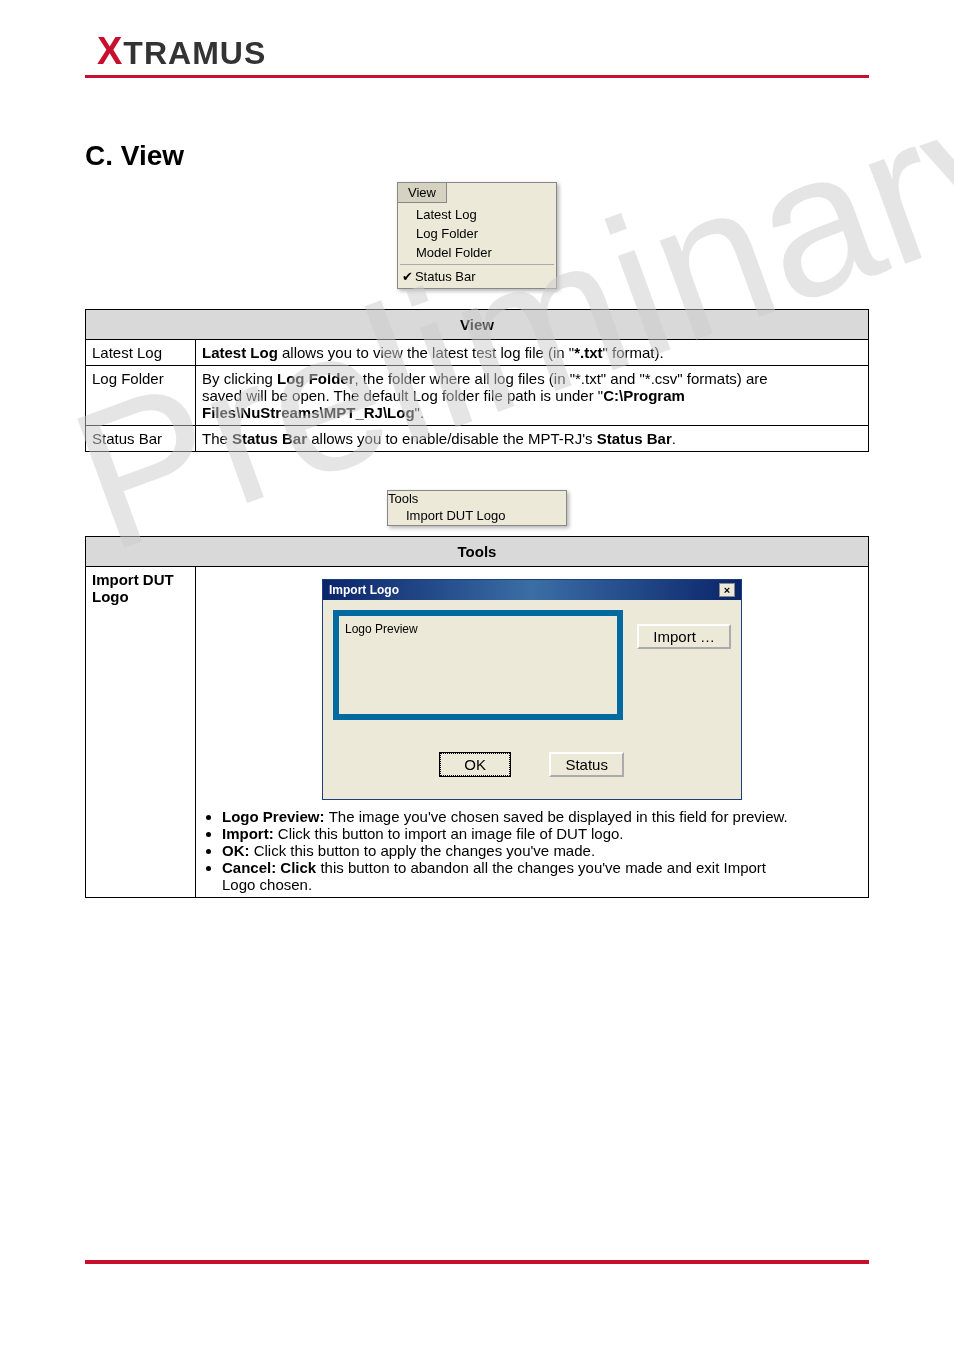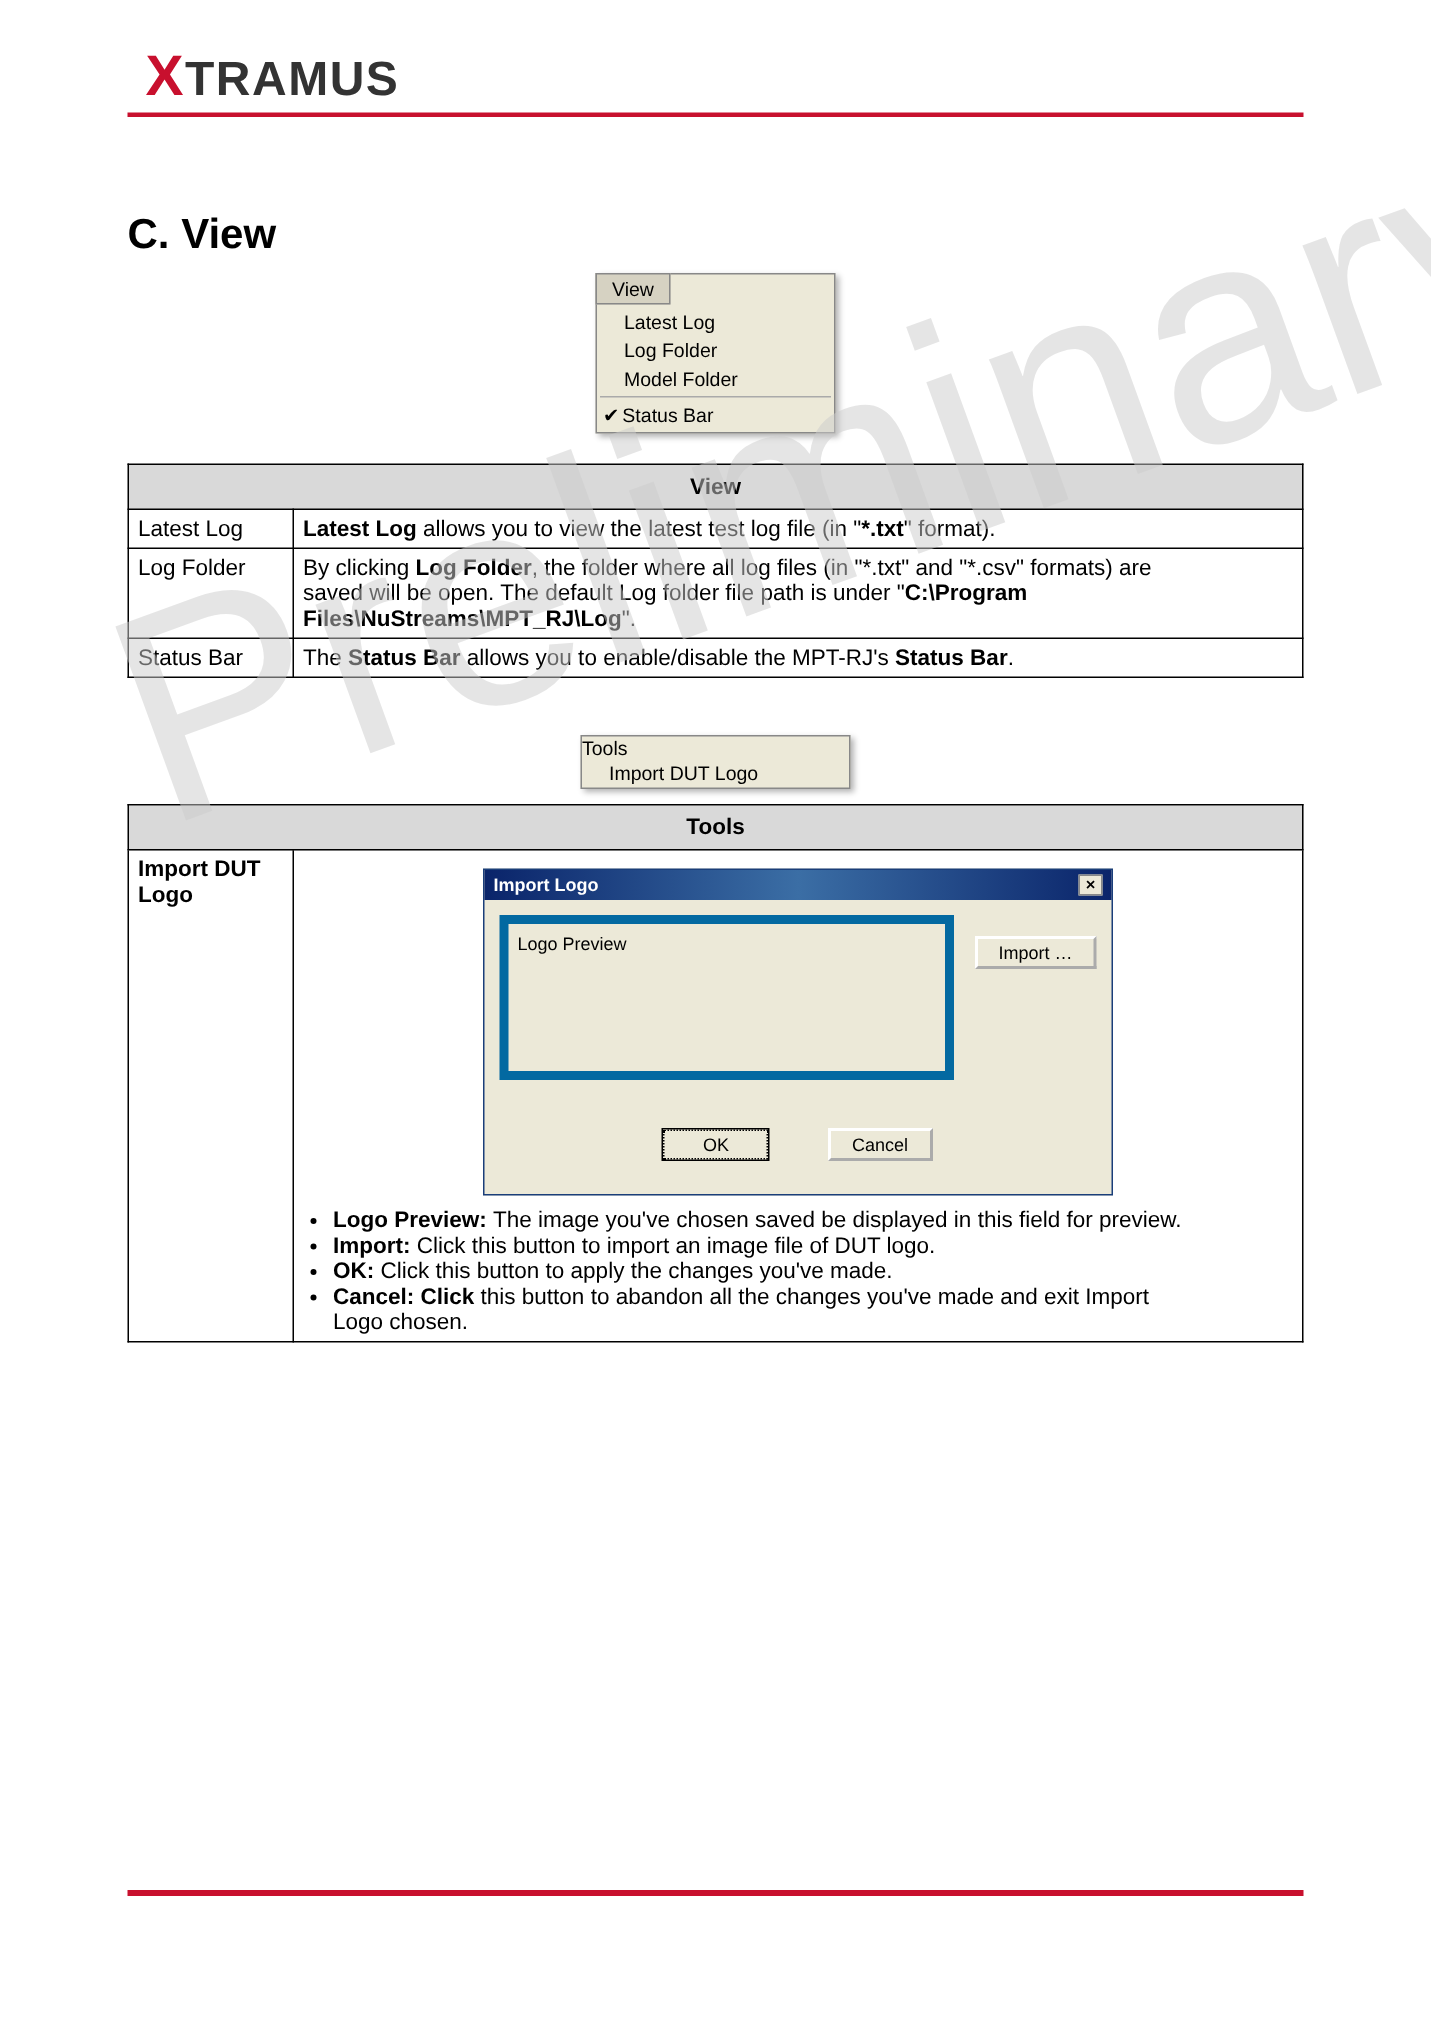--- a/index.html
+++ b/index.html
@@ -129,21 +129,21 @@
   .group {
     border: 6px solid #0369a1;
     padding: 6px;
     flex: 1;
     height: 110px;
   }
   .winbtn {
     background: #ece9d8;
     border: 2px outset #fff;
     padding: 2px 14px;
-    font-size: 12px;
+    font-size: 15px;
     min-width: 70px;
     text-align: center;
     display: inline-block;
   }
   .dlg-buttons { text-align: center; padding: 8px; }
   .dlg-buttons .winbtn { margin: 14px 18px; }
   .ok-focus { border: 1px dotted #000; outline: 1px solid #000; }
 </style>
 </head>
 <body>
@@ -224,21 +224,21 @@
           <div class="body">
             <div class="group">
               <span class="legend">Logo Preview</span>
             </div>
             <div style="padding-top:14px">
               <span class="winbtn">Import …</span>
             </div>
           </div>
           <div class="dlg-buttons">
             <span class="winbtn ok-focus">OK</span>
-            <span class="winbtn">Cancel</span>
+            <span class="winbtn">Status</span>
           </div>
         </div>
 
         <ul style="margin:6px 0 0 20px;">
           <li><b>Logo Preview: </b><span>The image you've chosen saved be displayed in this field for preview.</span></li>
           <li><b>Import: </b><span>Click this button to import an image file of DUT logo.</span></li>
           <li><b>OK: </b><span>Click this button to apply the changes you've made.</span></li>
           <li><b>Cancel: Click </b><span>this button to abandon all the changes you've made and exit Import</span><br><span>Logo chosen.</span></li>
         </ul>
       </td>

